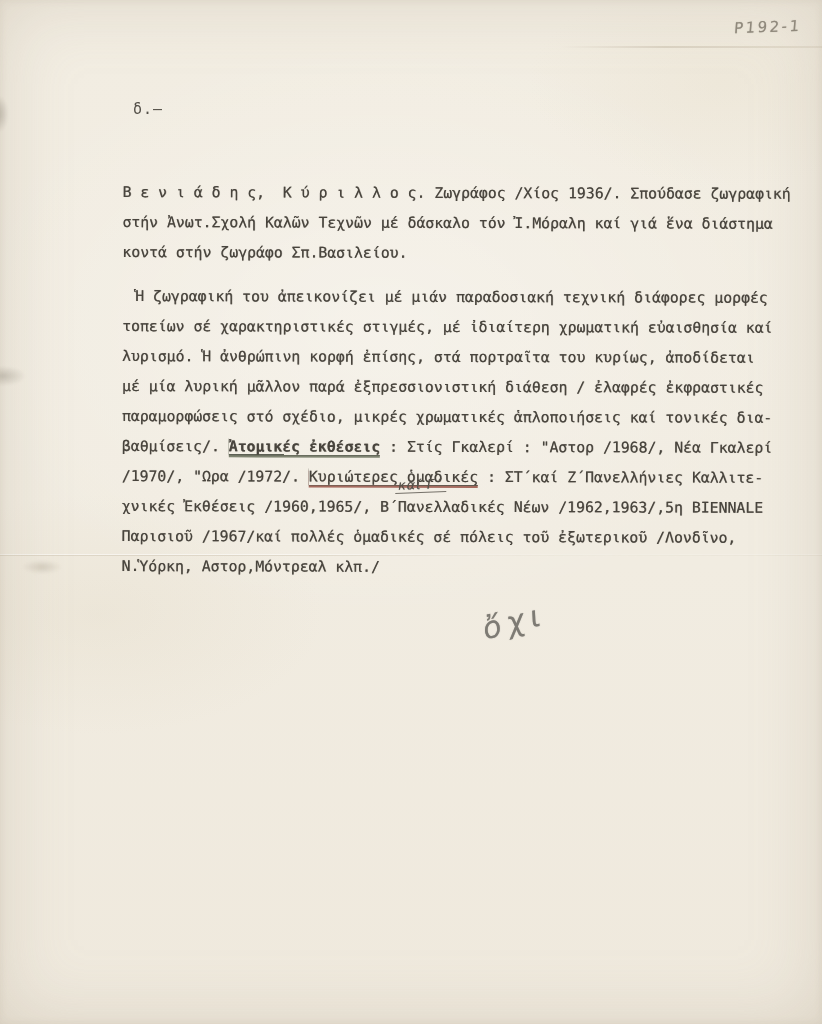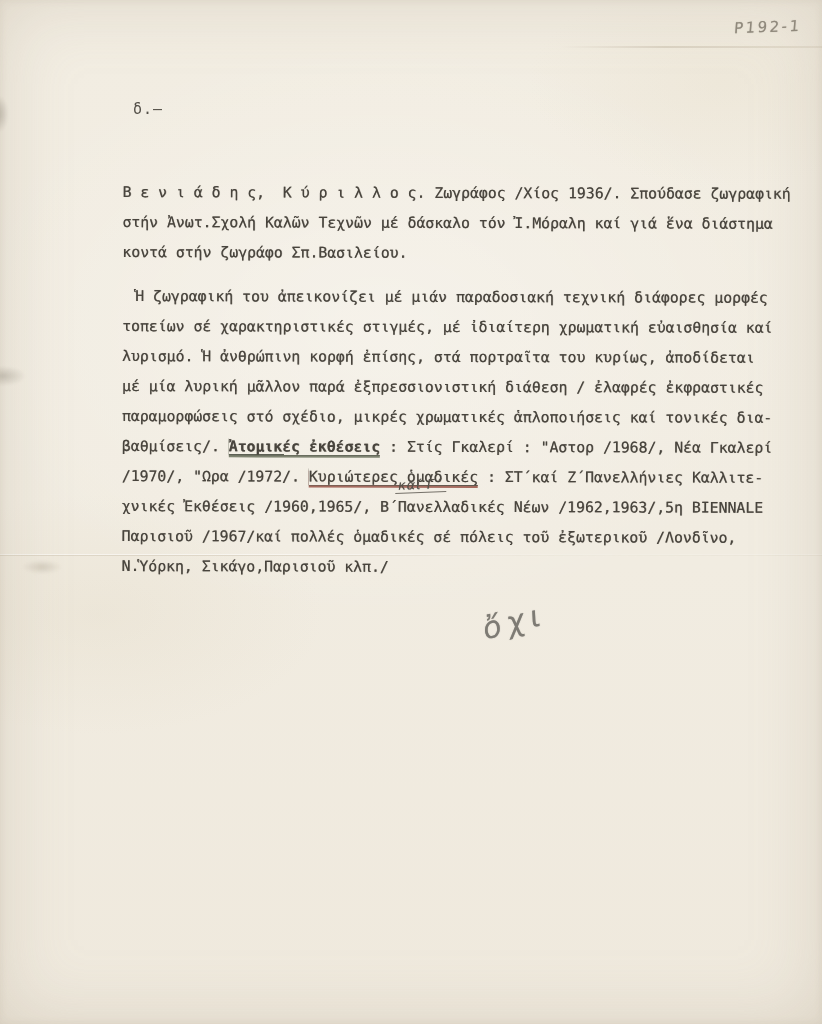--- a/index.html
+++ b/index.html
@@ -102,21 +102,21 @@
       <div class="line"><span>κοντά στήν ζωγράφο Σπ.Βασιλείου.</span></div>
       <div class="line para"><span>Ἡ ζωγραφική του ἀπεικονίζει μέ μιάν παραδοσιακή τεχνική διάφορες μορφές</span></div>
       <div class="line"><span>τοπείων σέ χαρακτηριστικές στιγμές, μέ ἰδιαίτερη χρωματική εὐαισθησία καί</span></div>
       <div class="line"><span>λυρισμό. Ἡ ἀνθρώπινη κορφή ἐπίσης, στά πορτραῖτα του κυρίως, ἀποδίδεται</span></div>
       <div class="line"><span>μέ μία λυρική μᾶλλον παρά ἐξπρεσσιονιστική διάθεση / ἐλαφρές ἐκφραστικές</span></div>
       <div class="line"><span>παραμορφώσεις στό σχέδιο, μικρές χρωματικές ἁπλοποιήσεις καί τονικές δια-</span></div>
       <div class="line"><span>βαθμίσεις/. </span><span class="u1">Ἀτομικές ἐκθέσεις</span><span> : Στίς Γκαλερί : "Αστορ /1968/, Νέα Γκαλερί</span></div>
       <div class="line"><span>/1970/, "Ωρα /1972/. </span><span class="u2">Κυριώτερες ὁμαδικές</span><span> : ΣΤ΄καί Ζ΄Πανελλήνιες Καλλιτε-</span></div>
       <div class="line"><span>χνικές Ἐκθέσεις /1960,1965/, Β΄Πανελλαδικές Νέων /1962,1963/,5η BIENNALE</span></div>
       <div class="line"><span>Παρισιοῦ /1967/καί πολλές ὁμαδικές σέ πόλεις τοῦ ἐξωτερικοῦ /Λονδῖνο,</span></div>
-      <div class="line"><span>Ν.Ὑόρκη, Σικάγο,Παρισιοῦ κλπ./</span></div>
+      <div class="line"><span>Ν.Ὑόρκη, Αστορ,Μόντρεαλ κλπ./</span></div>
     </div>
 
   <div class="hand-insert">καί Γ΄</div>
 
   <div class="hand-note">ὄχι</div>
 
   <div class="fold-main"></div>
   <div class="smudge-a"></div>
   <div class="smudge-b"></div>
   <div class="smudge-c"></div>

